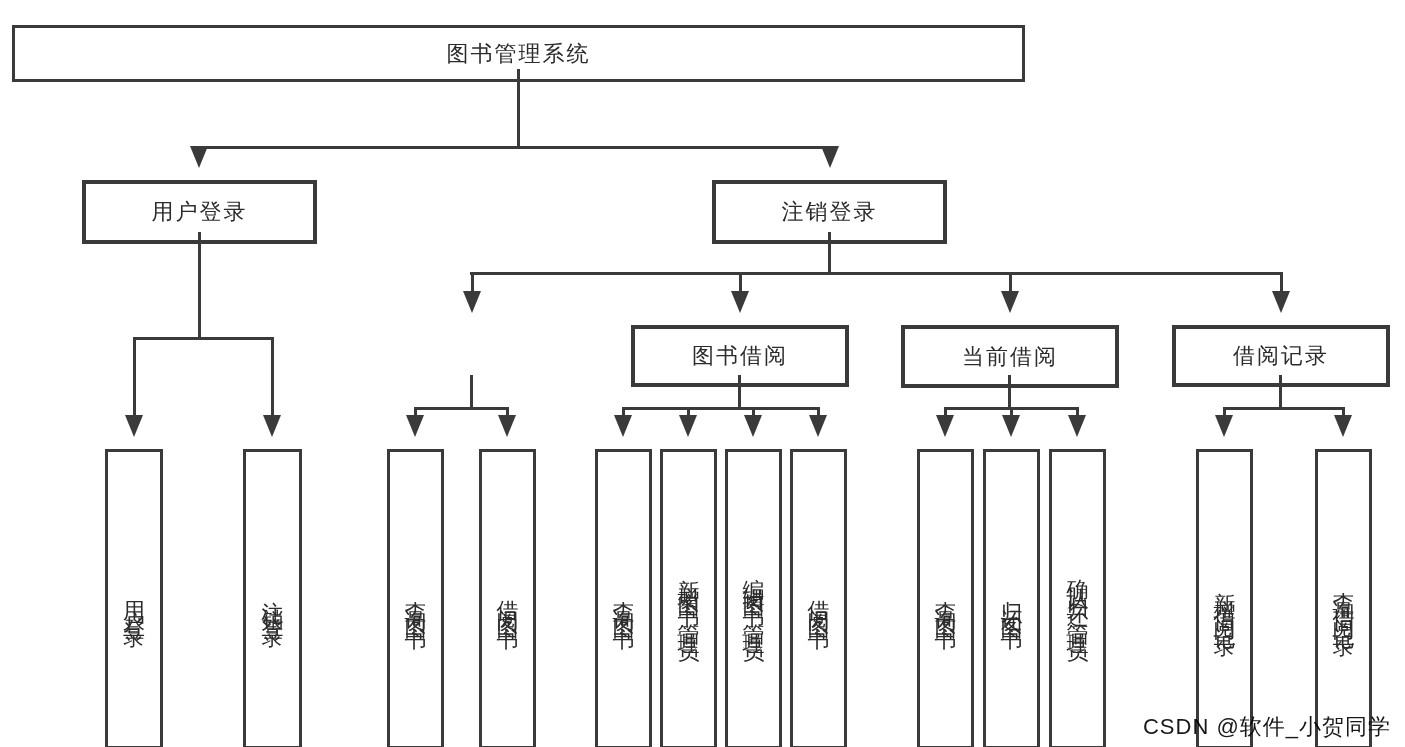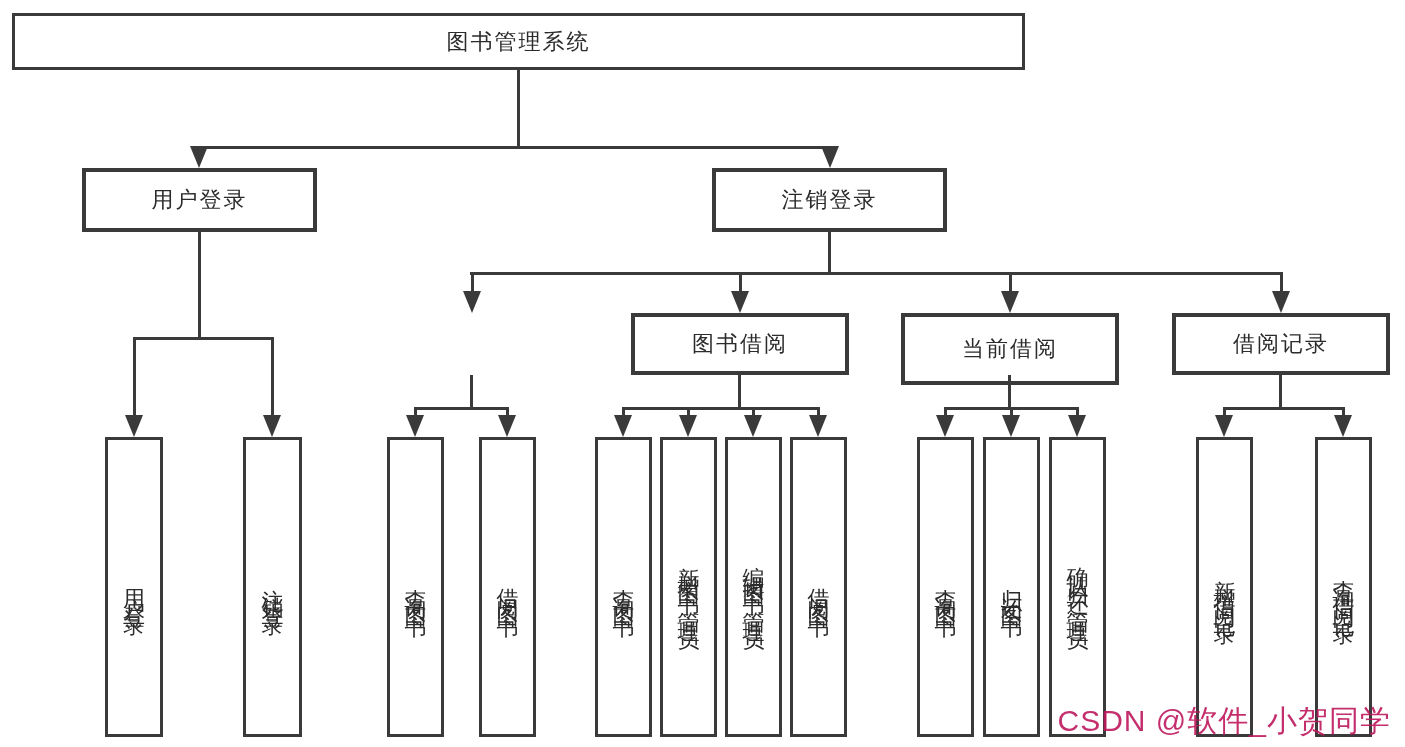--- a/index.html
+++ b/index.html
@@ -5,21 +5,21 @@
   html,body { margin:0; padding:0; background:#ffffff; }
   .canvas {
     position:relative; width:1405px; height:747px; background:#ffffff;
     font-family:"Liberation Sans","DejaVu Sans",sans-serif;
     color:#2b2b2b; overflow:hidden;
   }
   .box {
     position:absolute; box-sizing:border-box;
     border:3px solid #3a3a3a; background:#ffffff;
     display:flex; align-items:center; justify-content:center;
-    font-size:22px; letter-spacing:2px; text-align:center;
+    font-size:22px; letter-spacing:2px; text-align:center;margin-top:12px;
   }
   .box.lvl2 { border-width:4px; }
   .vbox {
     writing-mode:vertical-rl; text-orientation:mixed;
     letter-spacing:9px; line-height:1; font-size:22px;
     padding-top:4px;
   }
   .vline { position:absolute; width:3px; background:#3a3a3a; }
   .hline { position:absolute; height:3px; background:#3a3a3a; }
   .arrow { position:absolute; width:18px; }
@@ -27,21 +27,21 @@
     content:""; position:absolute; left:7.5px; top:0; width:3px;
     height:calc(100% - 18px); background:#3a3a3a;
   }
   .arrow::after {
     content:""; position:absolute; left:0; bottom:0; width:0; height:0;
     border-left:9px solid transparent; border-right:9px solid transparent;
     border-top:22px solid #3a3a3a;
   }
   .watermark {
     position:absolute; right:14px; bottom:5px;
-    font-size:30px; color:#be185d; opacity:0.9; z-index:5;
+    font-size:22px; color:#000000; opacity:0.9; z-index:5;
     letter-spacing:1px; white-space:nowrap;
   }
 </style>
 </head>
 <body>
 
 <div class="canvas">
 
   <div class="box" style="left:12px; top:13px; width:1013px; height:57px;">
     <span>图书管理系统</span>
@@ -67,21 +67,21 @@
   <div class="vline" style="left:828px; top:232px; height:43px;"></div>
   <div class="hline" style="left:470px; top:272px; width:812px;"></div>
   <div class="arrow" style="left:463px; top:272px; height:41px;"></div>
   <div class="arrow" style="left:731px; top:272px; height:41px;"></div>
   <div class="arrow" style="left:1001px; top:272px; height:41px;"></div>
   <div class="arrow" style="left:1272px; top:272px; height:41px;"></div>
 
   <div class="box lvl2" style="left:631px; top:313px; width:218px; height:62px;text-align:right;">
     <span>图书借阅</span>
   </div>
-  <div class="box lvl2" style="left:901px; top:313px; width:218px; height:72px;">
+  <div class="box lvl2" style="left:901px; top:313px; width:218px; height:63px;">
     <span>当前借阅</span>
   </div>
   <div class="box lvl2" style="left:1172px; top:313px; width:218px; height:62px;">
     <span>借阅记录</span>
   </div>
 
   <div class="vline" style="left:470px; top:375px; height:32px;"></div>
   <div class="hline" style="left:414px; top:407px; width:95px;"></div>
   <div class="arrow" style="left:406px; top:407px; height:30px;"></div>
   <div class="arrow" style="left:498px; top:407px; height:30px;"></div>

